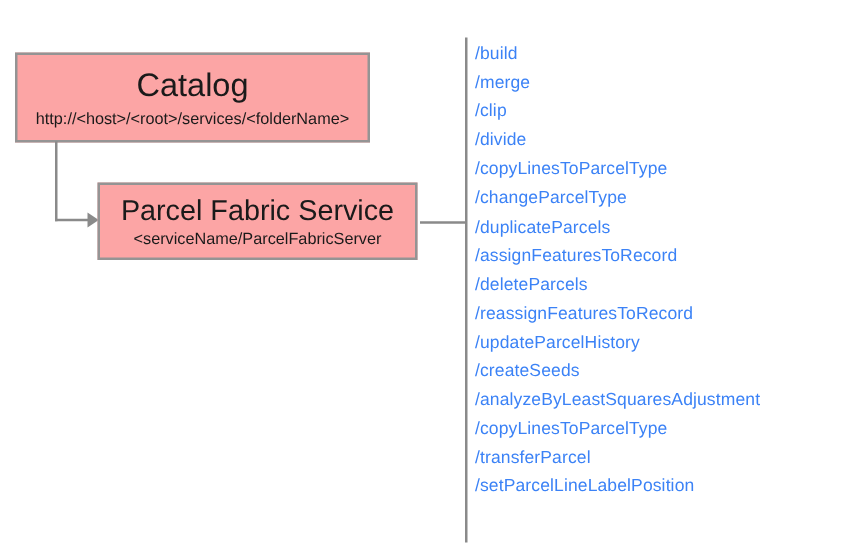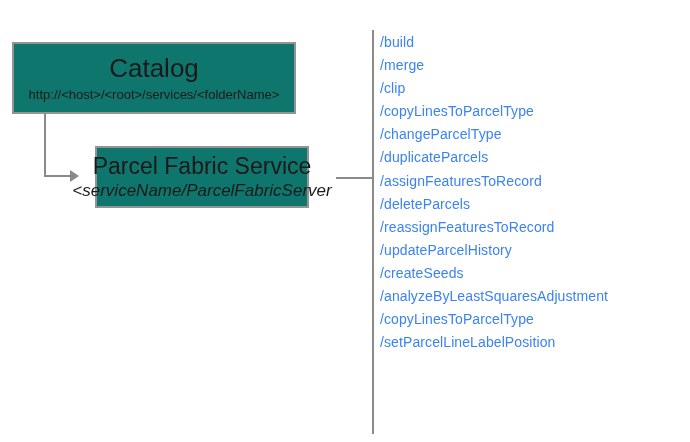--- a/index.html
+++ b/index.html
@@ -20,66 +20,64 @@
     position: relative;
     width: 690px;
     height: 442px;
     background: #ffffff;
   }
 
   
   .node-box {
     position: absolute;
     box-sizing: border-box;
-    background: #0f766e;
+    background: #fca5a5;
     border: 2px solid #949494;
     display: flex;
     flex-direction: column;
     align-items: center;
     justify-content: center;
     text-align: center;
   }
 
   #catalog-node {
     left: 12px;
     top: 42px;
     width: 284px;
     height: 72px;
     padding-top: 2px;
   }
 
   #service-node {
     left: 78px;
     top: 146px;
-    width: 214px;
+    width: 256px;
     height: 62px;
     padding-top: 1px;
-    margin-left: 17px;
   }
 
   .node-title {
     color: #1a1a1a;
     font-weight: 400;
     line-height: 1.05;
     white-space: nowrap;
   }
   #catalog-node .node-title { font-size: 26px; }
   #service-node .node-title { font-size: 23px; }
 
   .node-subtitle {
     color: #1a1a1a;
     font-size: 13px;
     line-height: 1.2;
     white-space: nowrap;
     margin-top: 5px;
   }
   #service-node .node-subtitle {
-    font-size: 17px;
+    font-size: 13px;
     margin-top: 3px;
-    font-style: italic;
   }
 
   
   .connector {
     position: absolute;
     background: #8a8a8a;
   }
 
   
   #elbow-vertical {
@@ -161,26 +159,28 @@
   </div>
 
   <div class="connector" id="service-to-ops-line"></div>
 
   <div id="operations-divider"></div>
 
   <ul id="operations-list">
     <li>/build</li>
     <li>/merge</li>
     <li>/clip</li>
+    <li>/divide</li>
     <li>/copyLinesToParcelType</li>
     <li>/changeParcelType</li>
     <li>/duplicateParcels</li>
     <li>/assignFeaturesToRecord</li>
     <li>/deleteParcels</li>
     <li>/reassignFeaturesToRecord</li>
     <li>/updateParcelHistory</li>
     <li>/createSeeds</li>
     <li>/analyzeByLeastSquaresAdjustment</li>
     <li>/copyLinesToParcelType</li>
+    <li>/transferParcel</li>
     <li>/setParcelLineLabelPosition</li>
   </ul>
 
 </div>
 
 </body></html>

